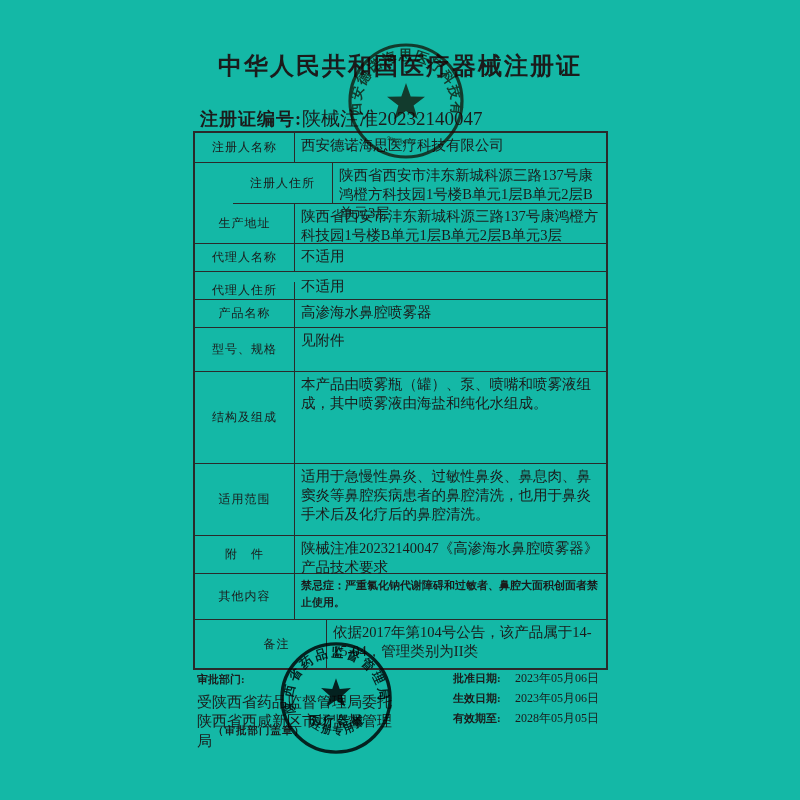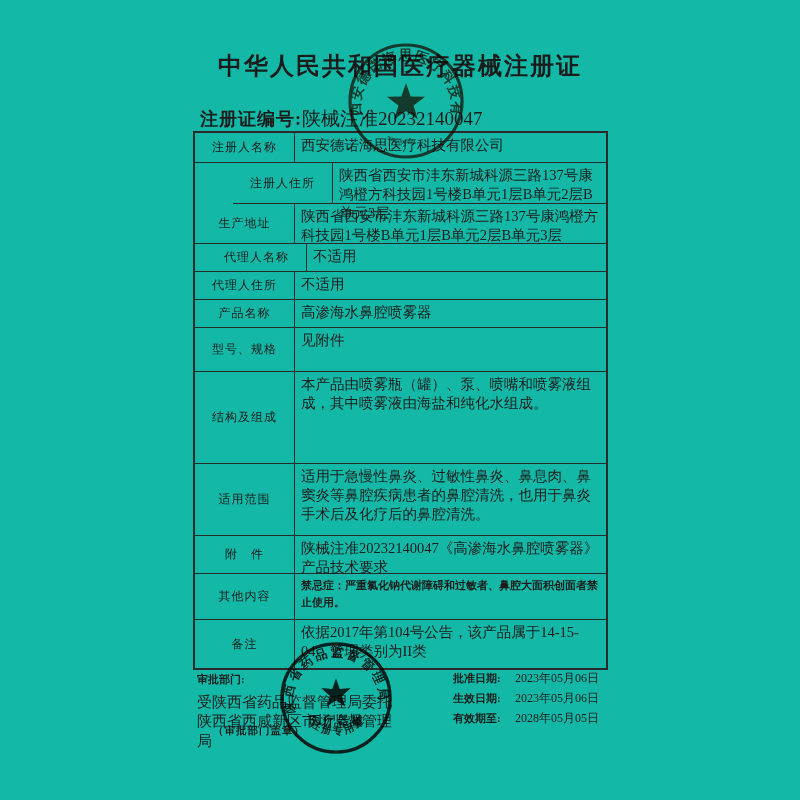--- a/index.html
+++ b/index.html
@@ -36,23 +36,23 @@
     display:flex;align-items:center;justify-content:center;
     font-size:12px;letter-spacing:1px;
     text-align:center;box-sizing:border-box;
   }
   .tvalue{
     flex:1;padding:3px 6px;
     font-size:14.5px;line-height:1.32;
     box-sizing:border-box;
   }
   .r1{height:30px;} .r2{height:41px;margin-left:38px;} .r3{height:40px;}
-  .r4{height:28px;padding-left:12px;} .r5{height:28px;} .r6{height:28px;}
+  .r4{height:28px;} .r5{height:28px;align-items:flex-end;} .r6{height:28px;}
   .r7{height:44px;} .r8{height:92px;} .r9{height:72px;}
-  .r10{height:38px;} .r11{height:46px;} .r12{height:48px;}
+  .r10{height:38px;} .r11{height:46px;} .r12{height:48px;margin-left:32px;}
   .small-bold{font-size:11px;font-weight:bold;line-height:1.5;}
   .footer-left{
     position:absolute;left:197px;top:672px;width:250px;
     font-size:15px;line-height:1.3;
   }
   .dept-lbl{font-size:11px;font-weight:bold;vertical-align:4px;}
   .dept-val{display:inline-block;width:200px;white-space:pre-line;vertical-align:top;}
   .seal-note{
     position:absolute;left:213px;top:724px;
     font-size:10.5px;font-weight:bold;letter-spacing:1px;font-family:Liberation Mono, monospace;

